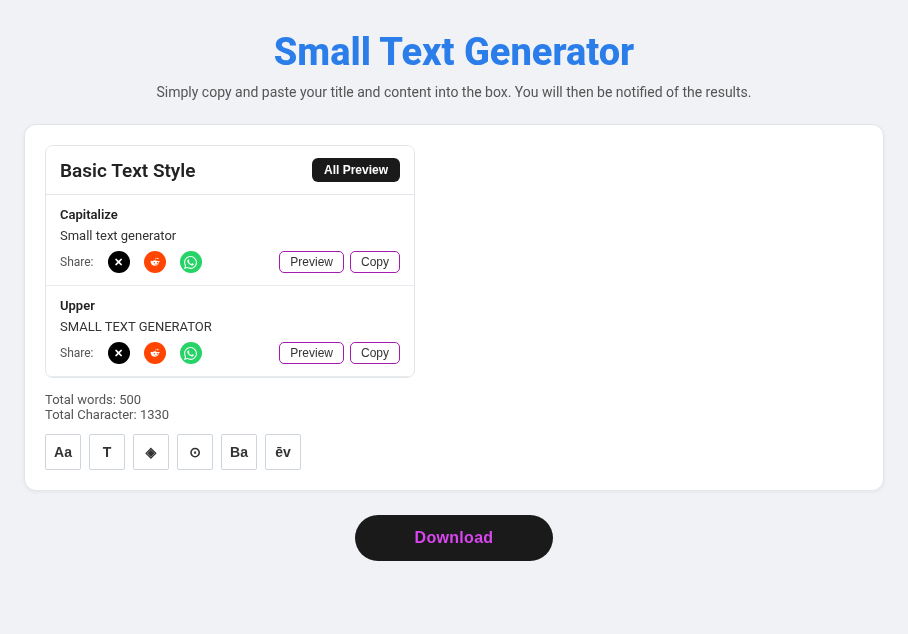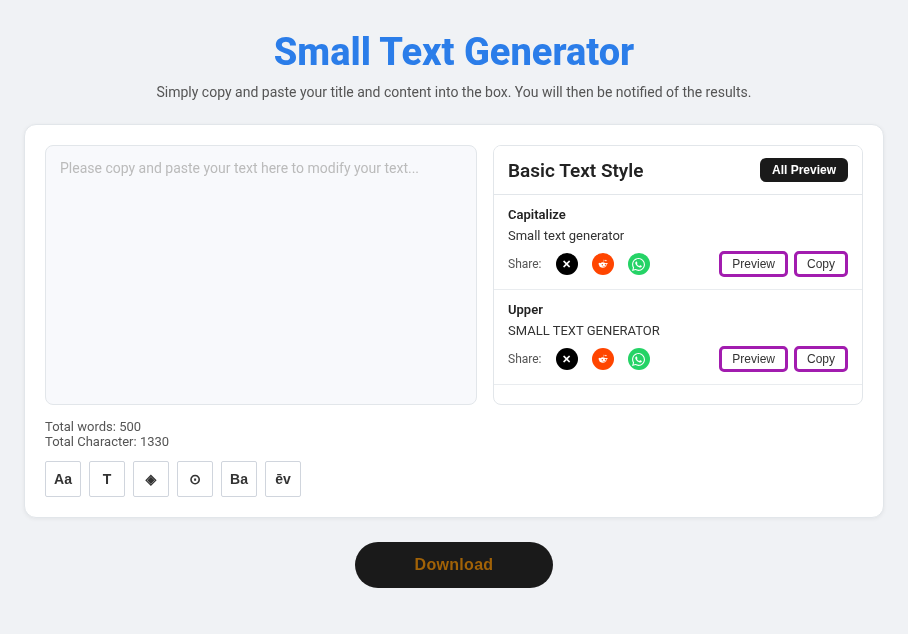--- a/index.html
+++ b/index.html
@@ -161,21 +161,21 @@
       background: #25d366;
       color: #fff;
     }
 
     .action-btns {
       display: flex;
       gap: 6px;
     }
 
     .action-btn {
-      border: 3px solid #a21caf;
+      border: 1px solid #a21caf;
       background: #fff;
       border-radius: 5px;
       padding: 3px 10px;
       font-size: 12px;
       cursor: pointer;
       color: #333;
     }
 
     .card-footer {
       display: flex;
@@ -203,21 +203,21 @@
       justify-content: center;
       cursor: pointer;
       font-size: 14px;
       font-weight: 600;
       color: #333;
     }
 
     .download-btn {
       margin-top: 24px;
       background: #1a1a1a;
-      color: #a16207;
+      color: #d946ef;
       border: none;
       border-radius: 30px;
       padding: 14px 60px;
       font-size: 16px;
       font-weight: 700;
       cursor: pointer;
       letter-spacing: 0.3px;
     }
 
     
@@ -227,21 +227,20 @@
   </style>
 </head>
 <body>
 
 <h1 class="page-title">Small Text Generator</h1>
 <p class="page-subtitle">Simply copy and paste your title and content into the box. You will then be notified of the results.</p>
 
 <div class="main-card">
   <div class="card-inner">
 
-    <textarea class="text-input-area" placeholder="Please copy and paste your text here to modify your text..." style=""></textarea>
 
     <div class="right-panel right-panel-wrapper">
       <div class="right-panel-header">
         <span class="panel-title">Basic Text Style</span>
         <button class="all-preview-btn">All Preview</button>
       </div>
 
       <div class="style-list">
 
         <div class="style-section">

